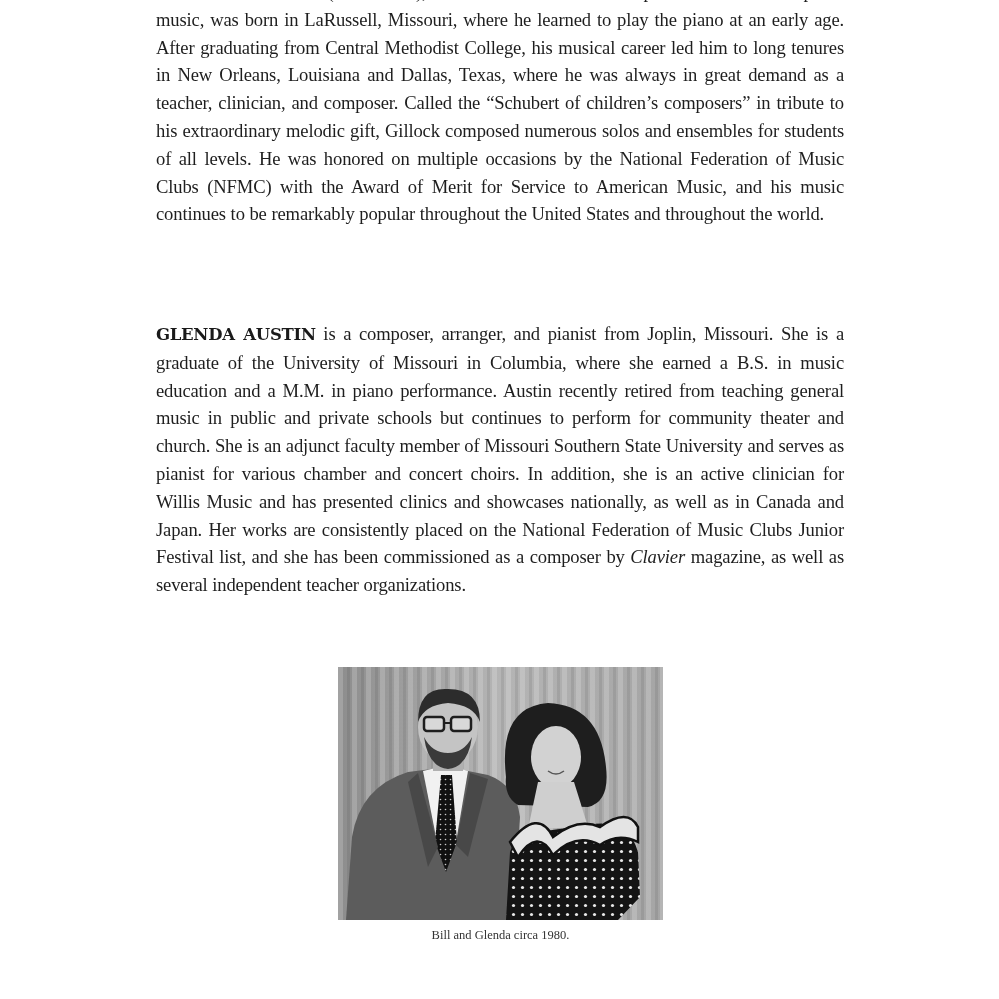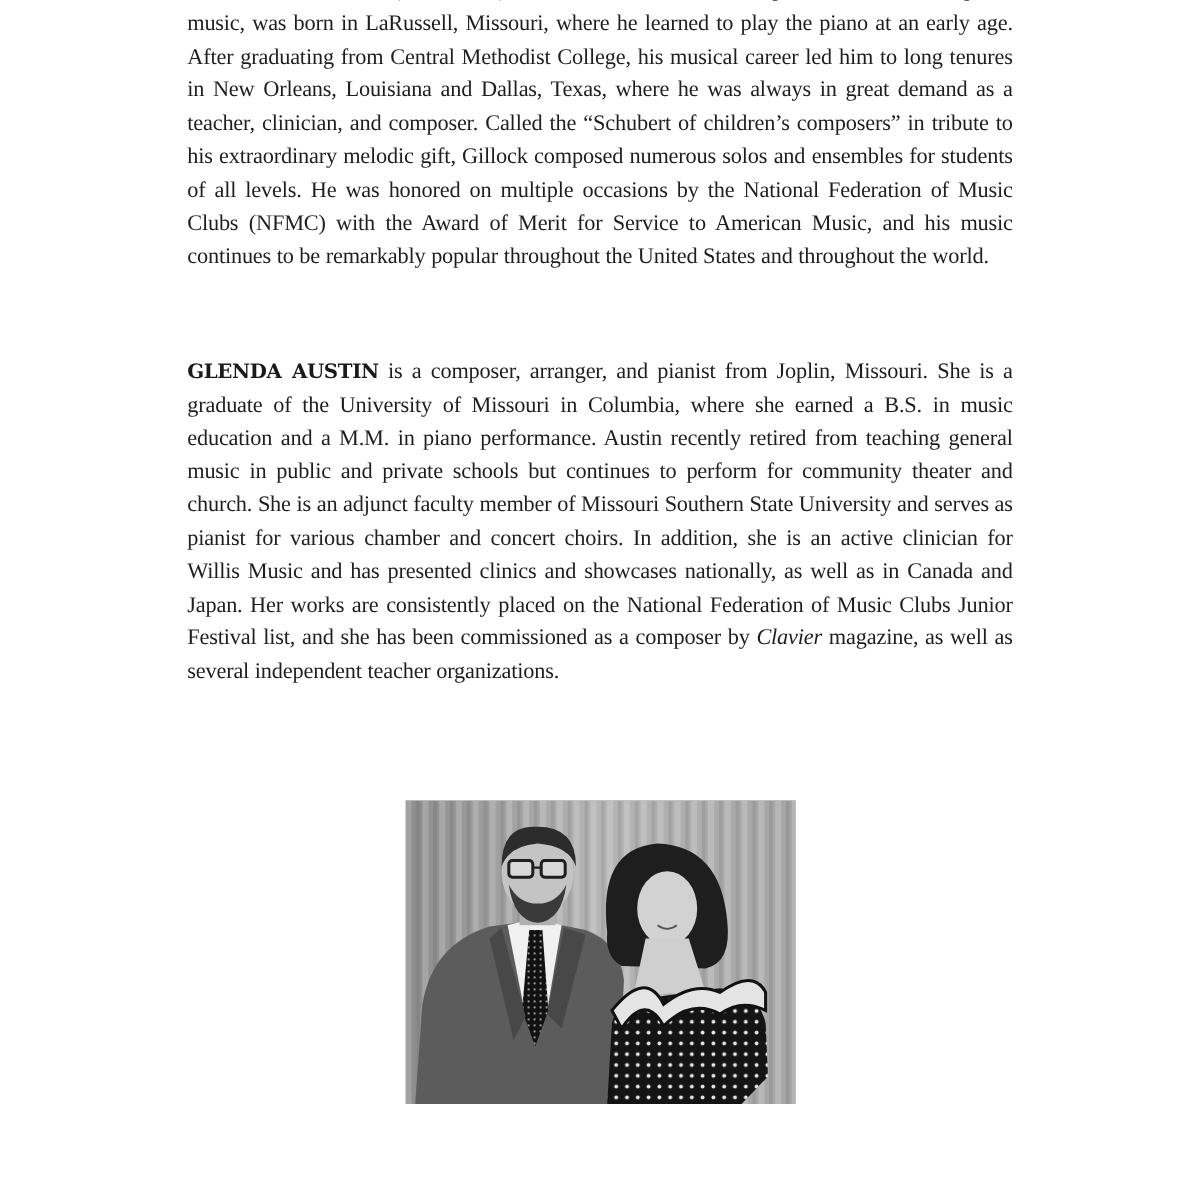--- a/index.html
+++ b/index.html
@@ -31,21 +31,21 @@
       text-align: justify;
       text-align-last: left;
       margin: 0;
       letter-spacing: -0.15px;
       word-spacing: 0.2px;
     }
     .para-gillock {
       top: -22px;
     }
     .para-austin {
-      top: 296px;
+      top: 320px;
     }
     .name-bold {
       font-family: "DejaVu Serif", "Liberation Serif", serif;
       font-weight: bold;
       font-size: 16.5px;
       letter-spacing: -0.3px;
       color: #1a1a1a;
     }
     .italic {
       font-style: italic;
@@ -145,14 +145,15 @@
 
         <path d="M168 253 L172 185 Q180 160 200 165 L250 158 Q290 150 300 185 L302 230 L280 253 Z" fill="url(#dots)"></path>
 
         <path d="M172 175 Q200 140 215 170 Q240 150 262 160 Q290 140 300 160 L300 175 Q280 165 262 178 Q238 165 215 188 Q200 160 180 190 Z" fill="#e4e4e4" stroke="#111" stroke-width="2.5"></path>
 
         <path d="M210 104 Q218 110 226 104" stroke="#555" stroke-width="1.5" fill="none"></path>
       </g>
     </svg>
   </figure>
 
+  <div class="caption">Bill and Glenda circa 1980.</div>
 
 </div>
 
 </body></html>

